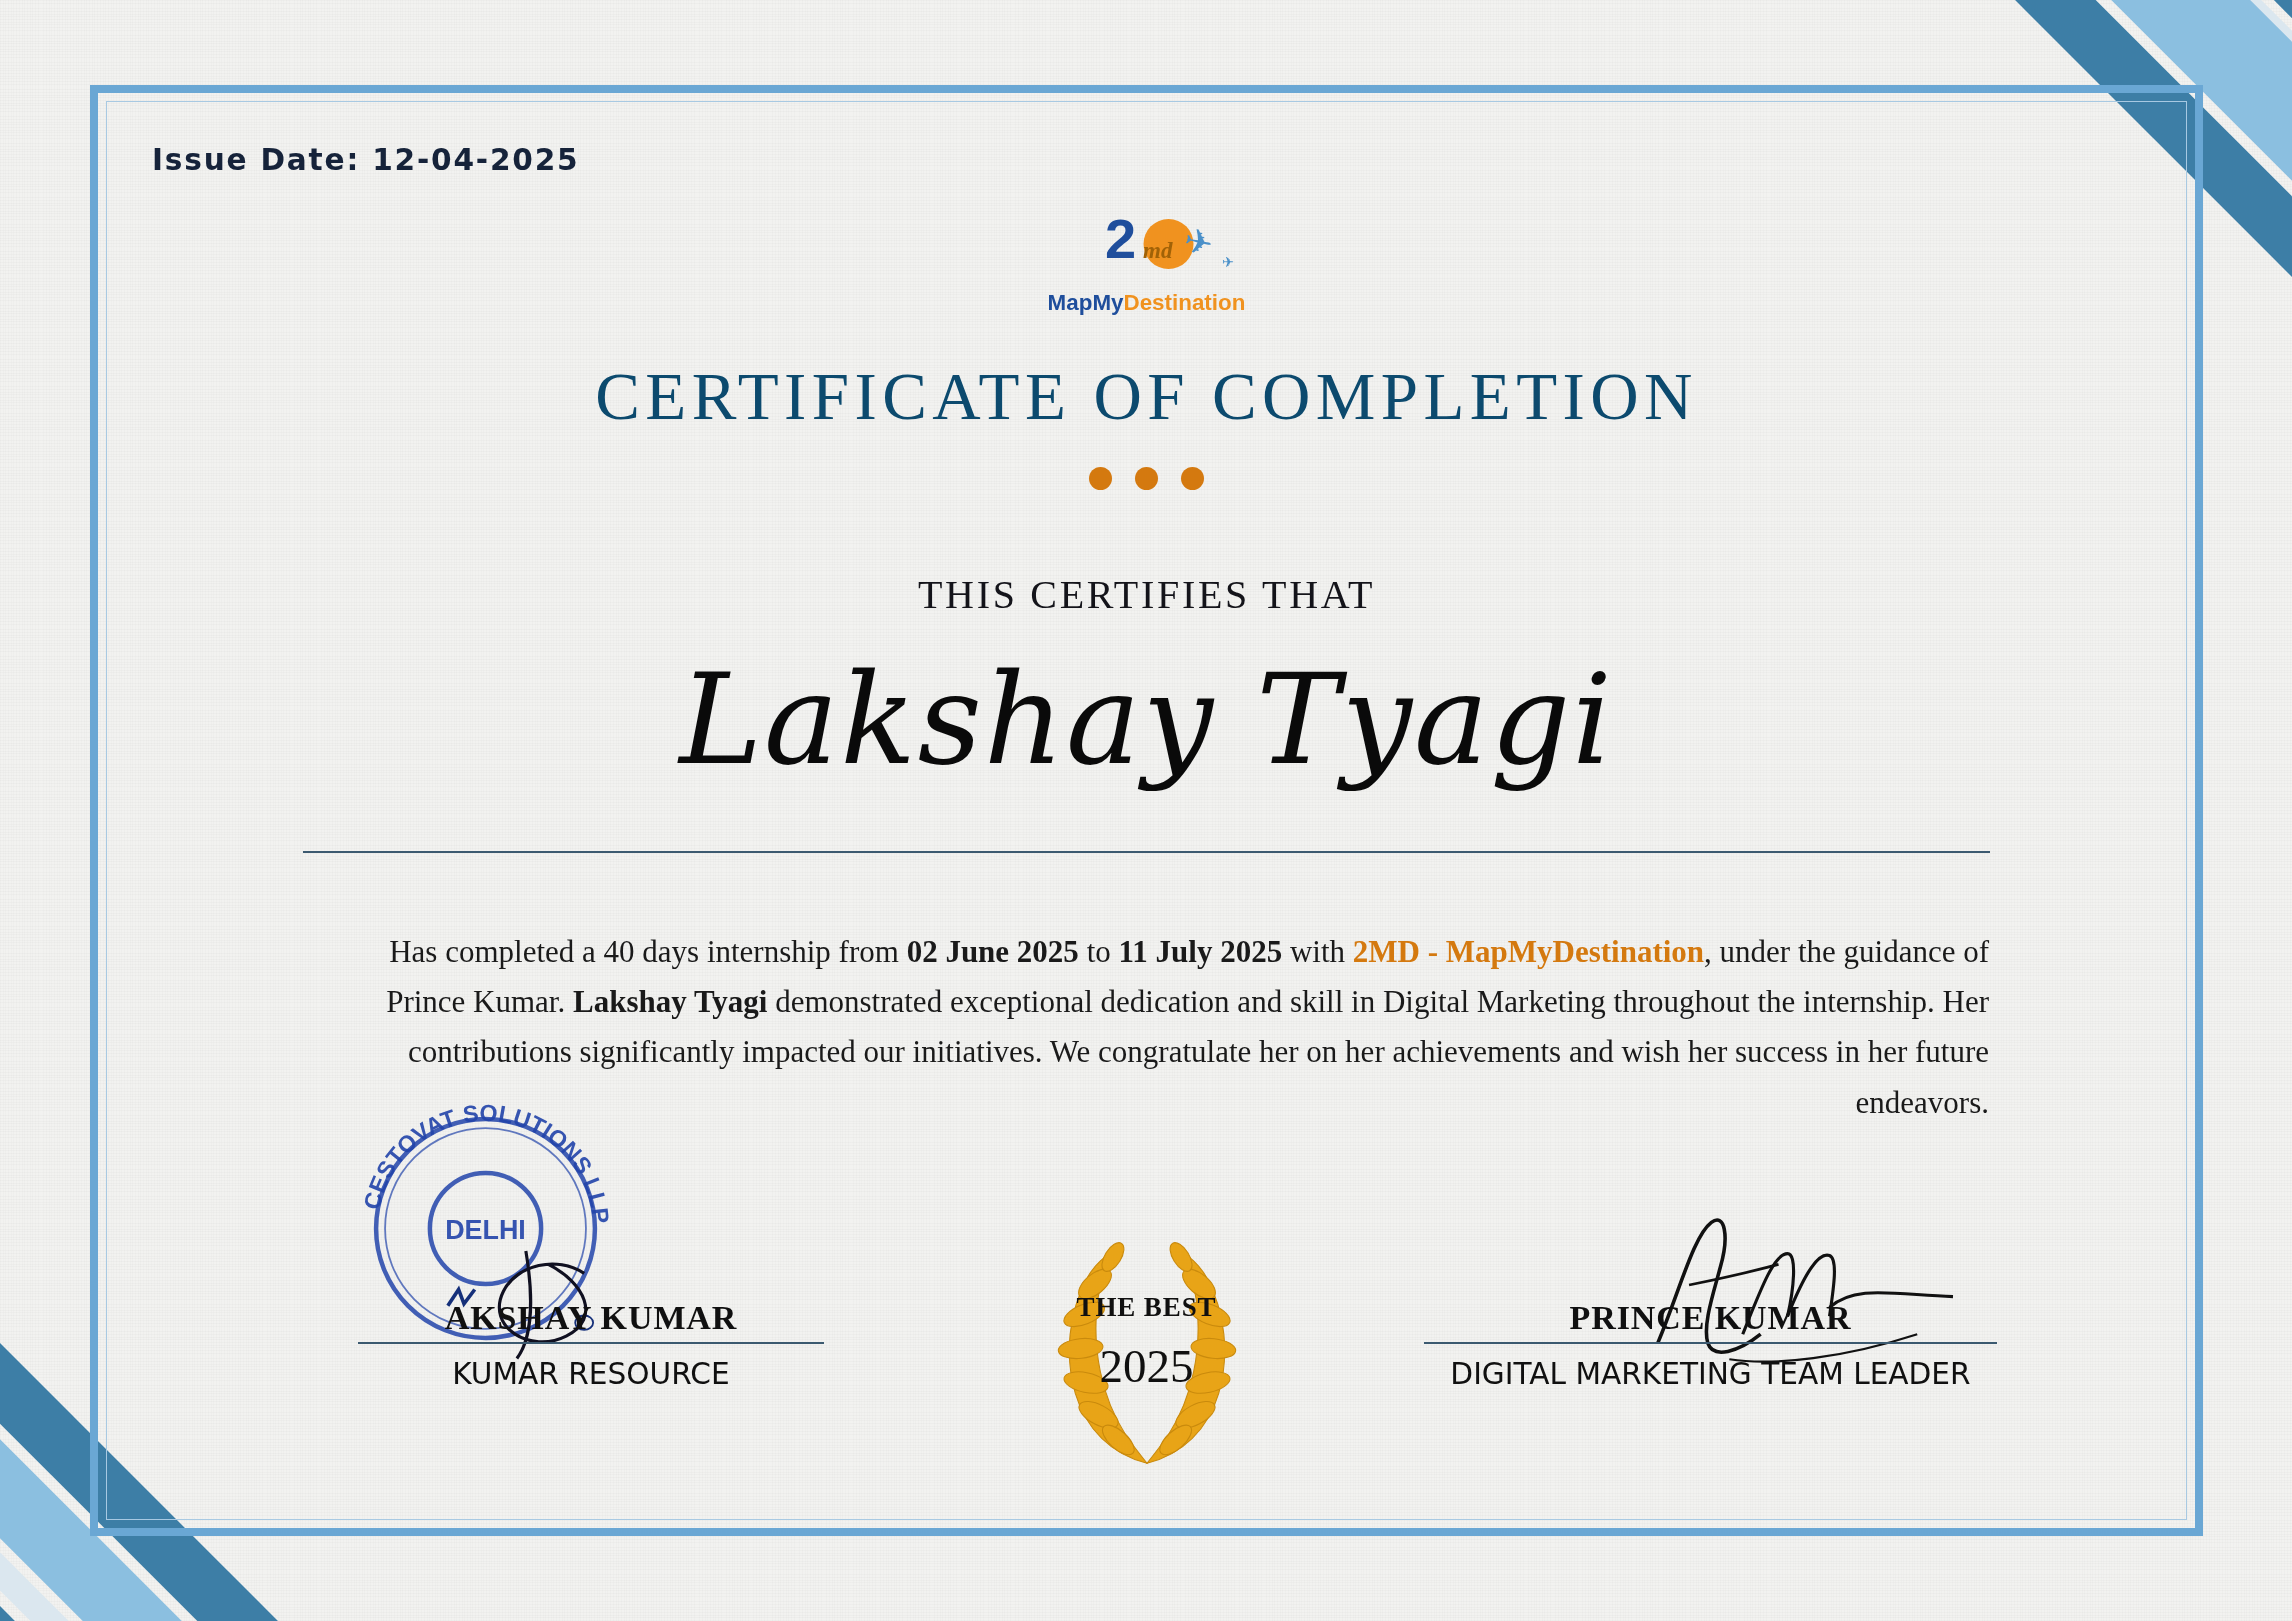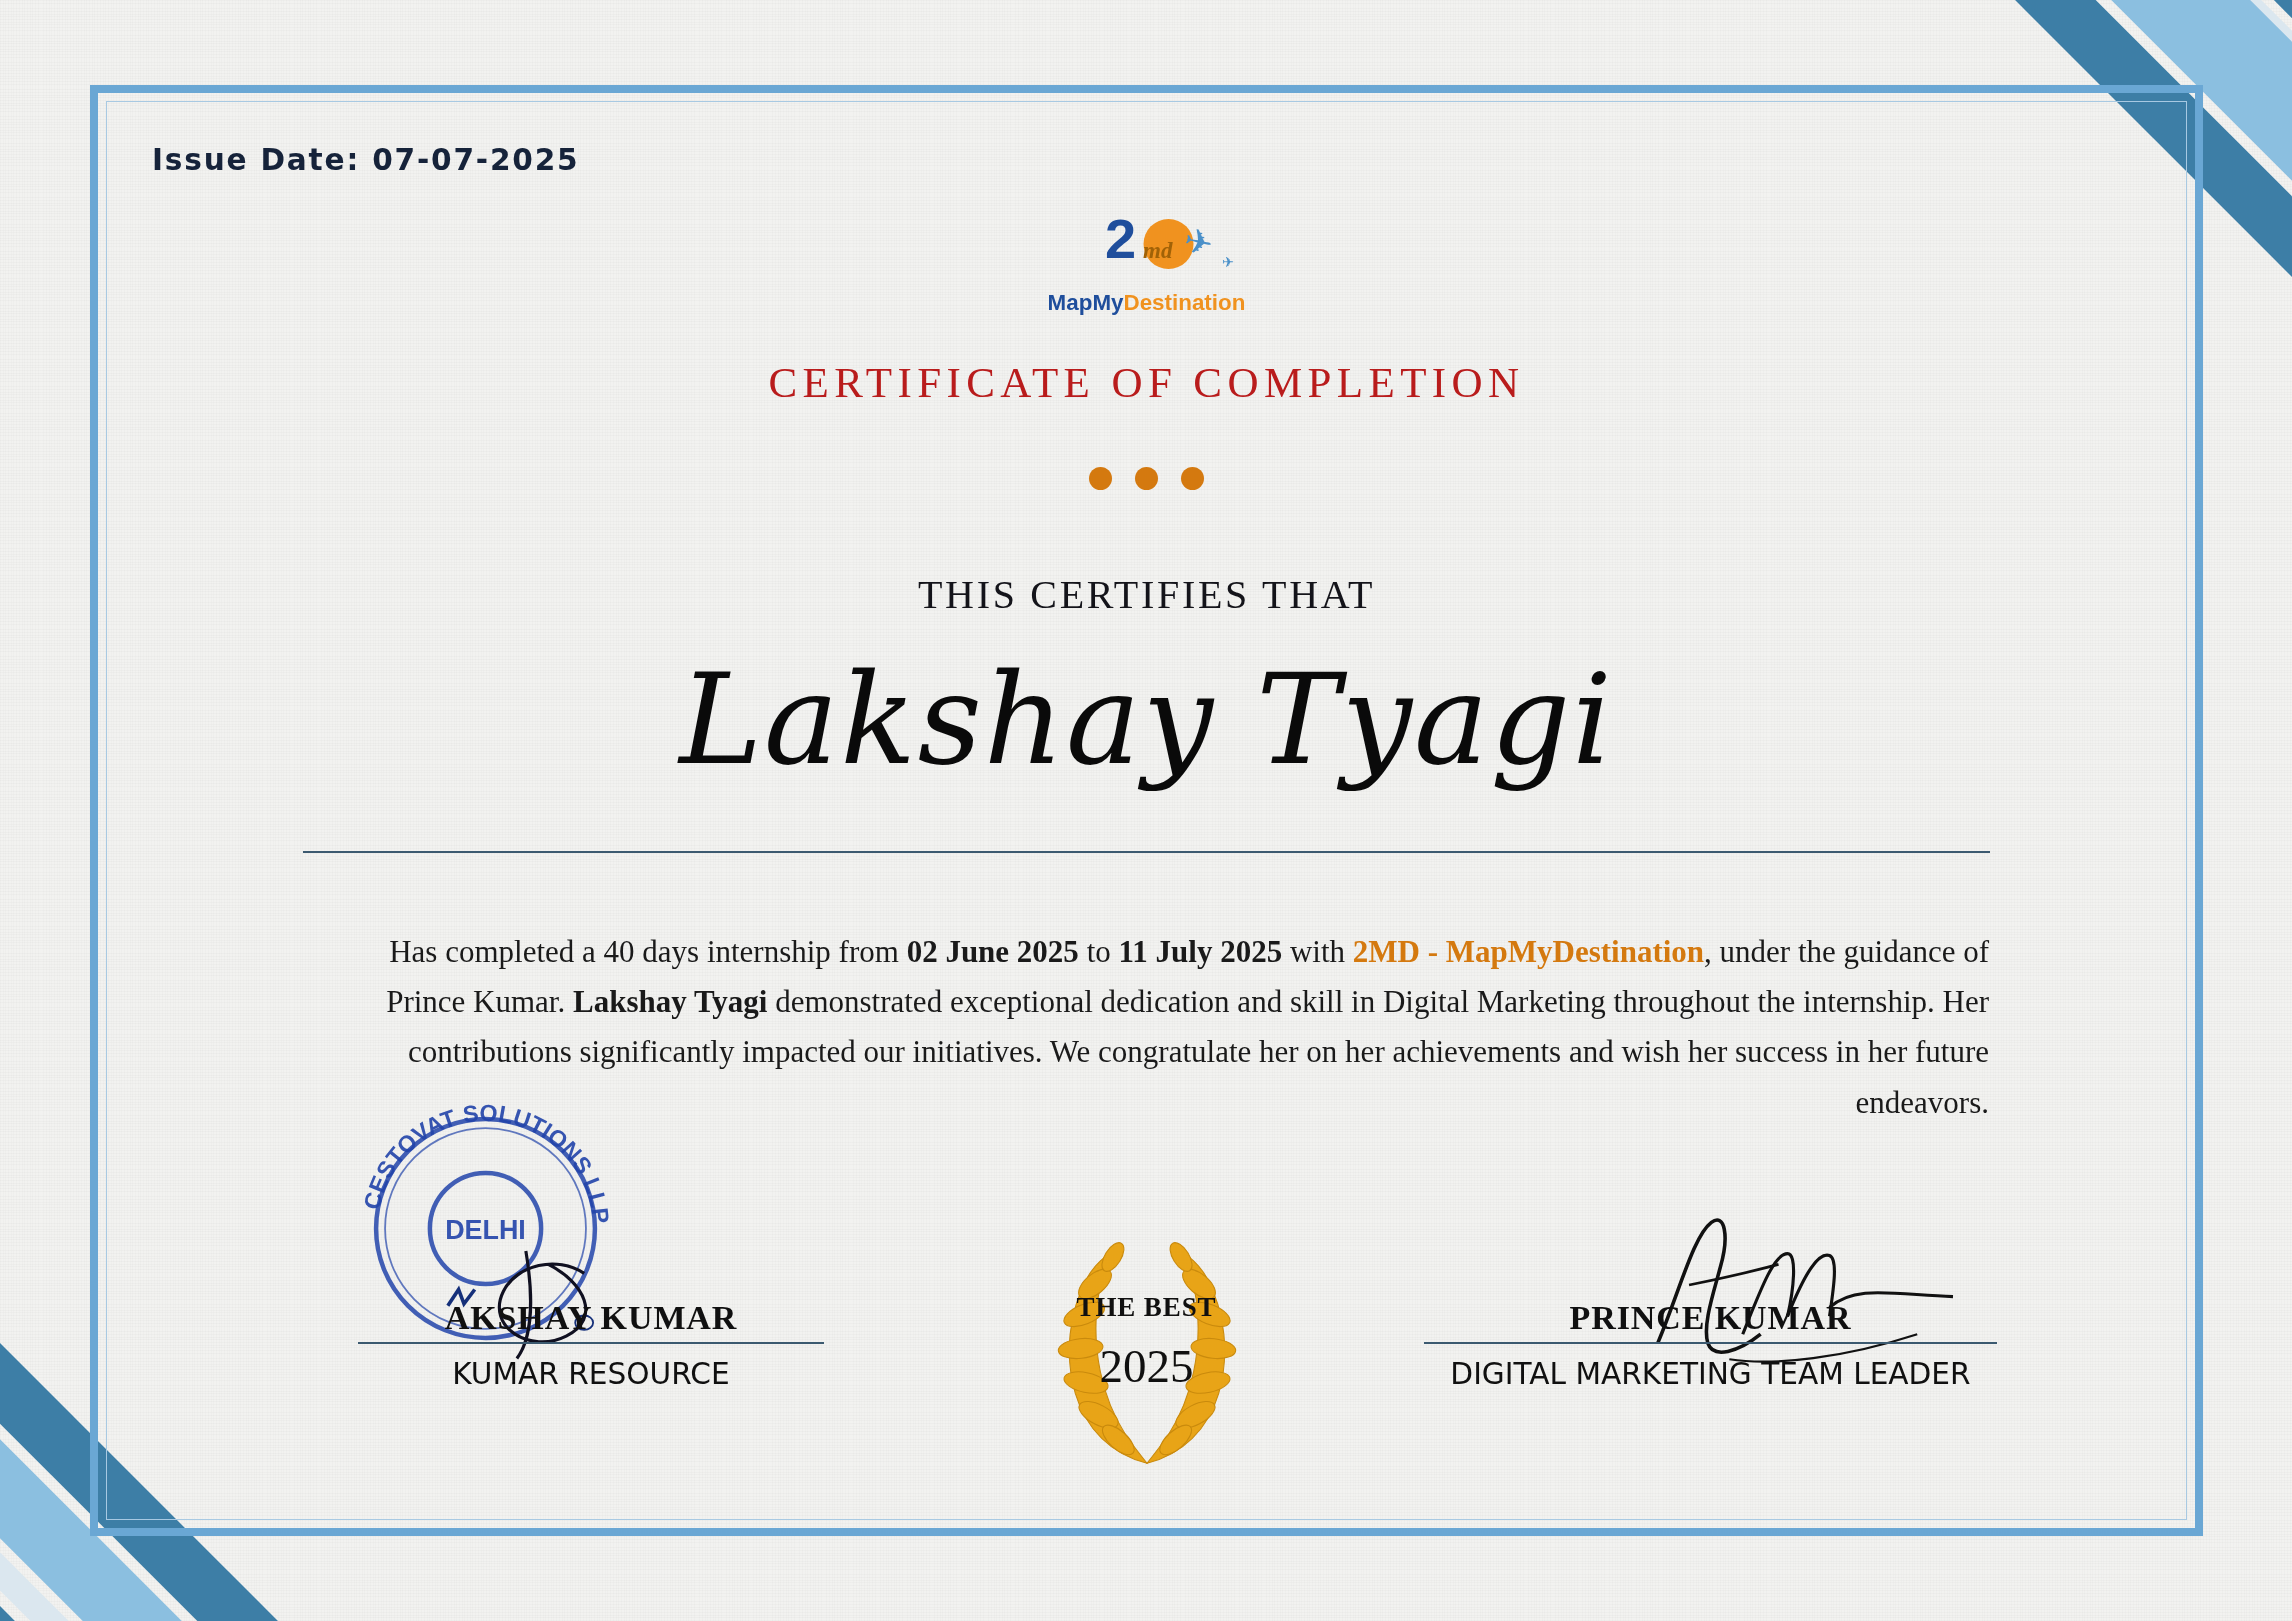--- a/index.html
+++ b/index.html
@@ -153,23 +153,23 @@
   .logo-text .b { color: #1f4e9c; }
   .logo-text .o { color: #f0921f; }
 
   .cert-title {
     position: absolute;
     left: 0;
     right: 0;
     top: 358px;
     text-align: center;
     font-family: "Liberation Serif", serif;
-    font-size: 43px;
+    font-size: 67px;
     letter-spacing: 5.4px;
-    color: #b91c1c;
+    color: #0c4a6e;
   }
 
   .dots {
     position: absolute;
     left: 0;
     right: 0;
     top: 467px;
     text-align: center;
   }
   .dots span {
@@ -322,21 +322,21 @@
   <div class="bl-wrap">
     <div class="bar" style="top:296px;background:#3d7ea6;height:57px;"></div>
     <div class="bar" style="top:364px;background:#8bbfe0;height:70px;"></div>
     <div class="bar" style="top:444px;background:#dbe7ef;height:27px;"></div>
     <div class="bar" style="top:482px;background:#3d7ea6;height:50px;"></div>
   </div>
 
   <div class="outer-border"></div>
   <div class="inner-border"></div>
 
-  <div class="issue-date">Issue Date: 07-07-2025</div>
+  <div class="issue-date">Issue Date: 12-04-2025</div>
 
   <div class="logo">
     <div class="logo-mark">
       <div class="logo-circle"></div>
       <div class="logo-2">2</div>
       <div class="logo-md">md</div>
       <div class="logo-plane">✈</div>
       <div class="logo-tail">✈</div>
     </div>
     <div class="logo-text">

